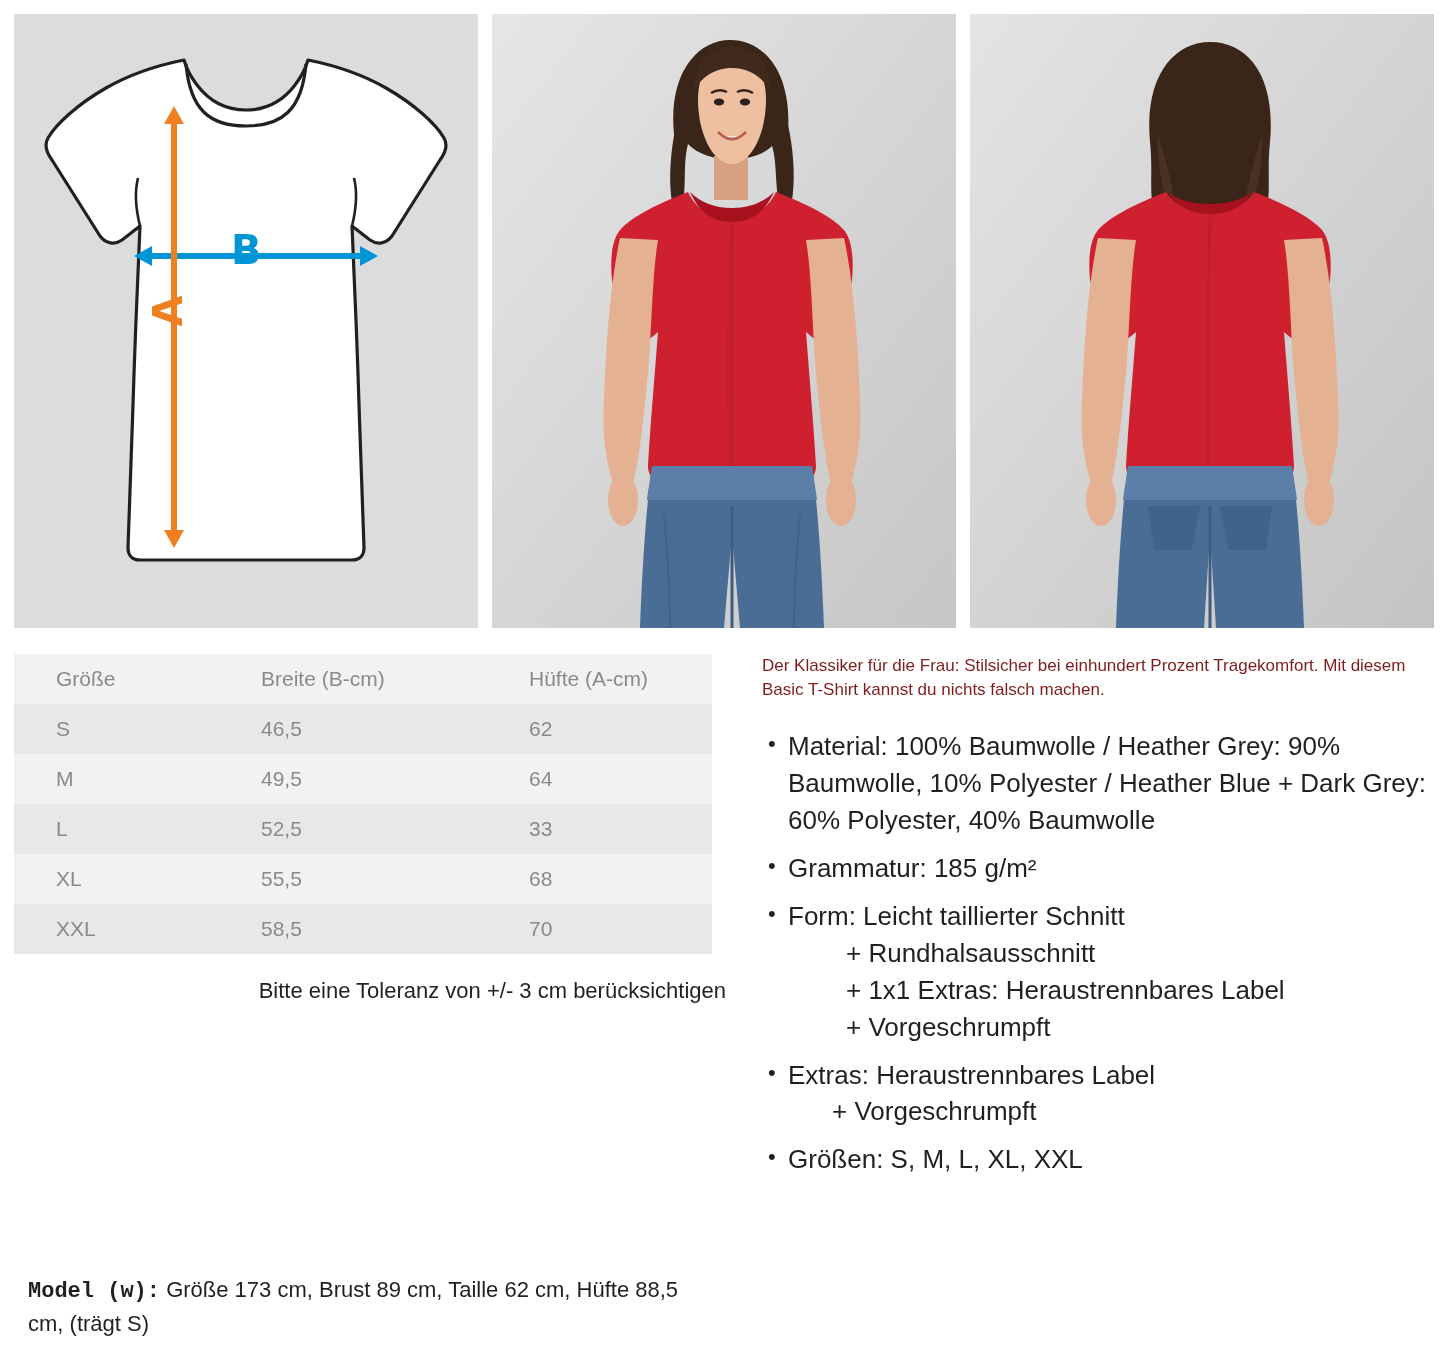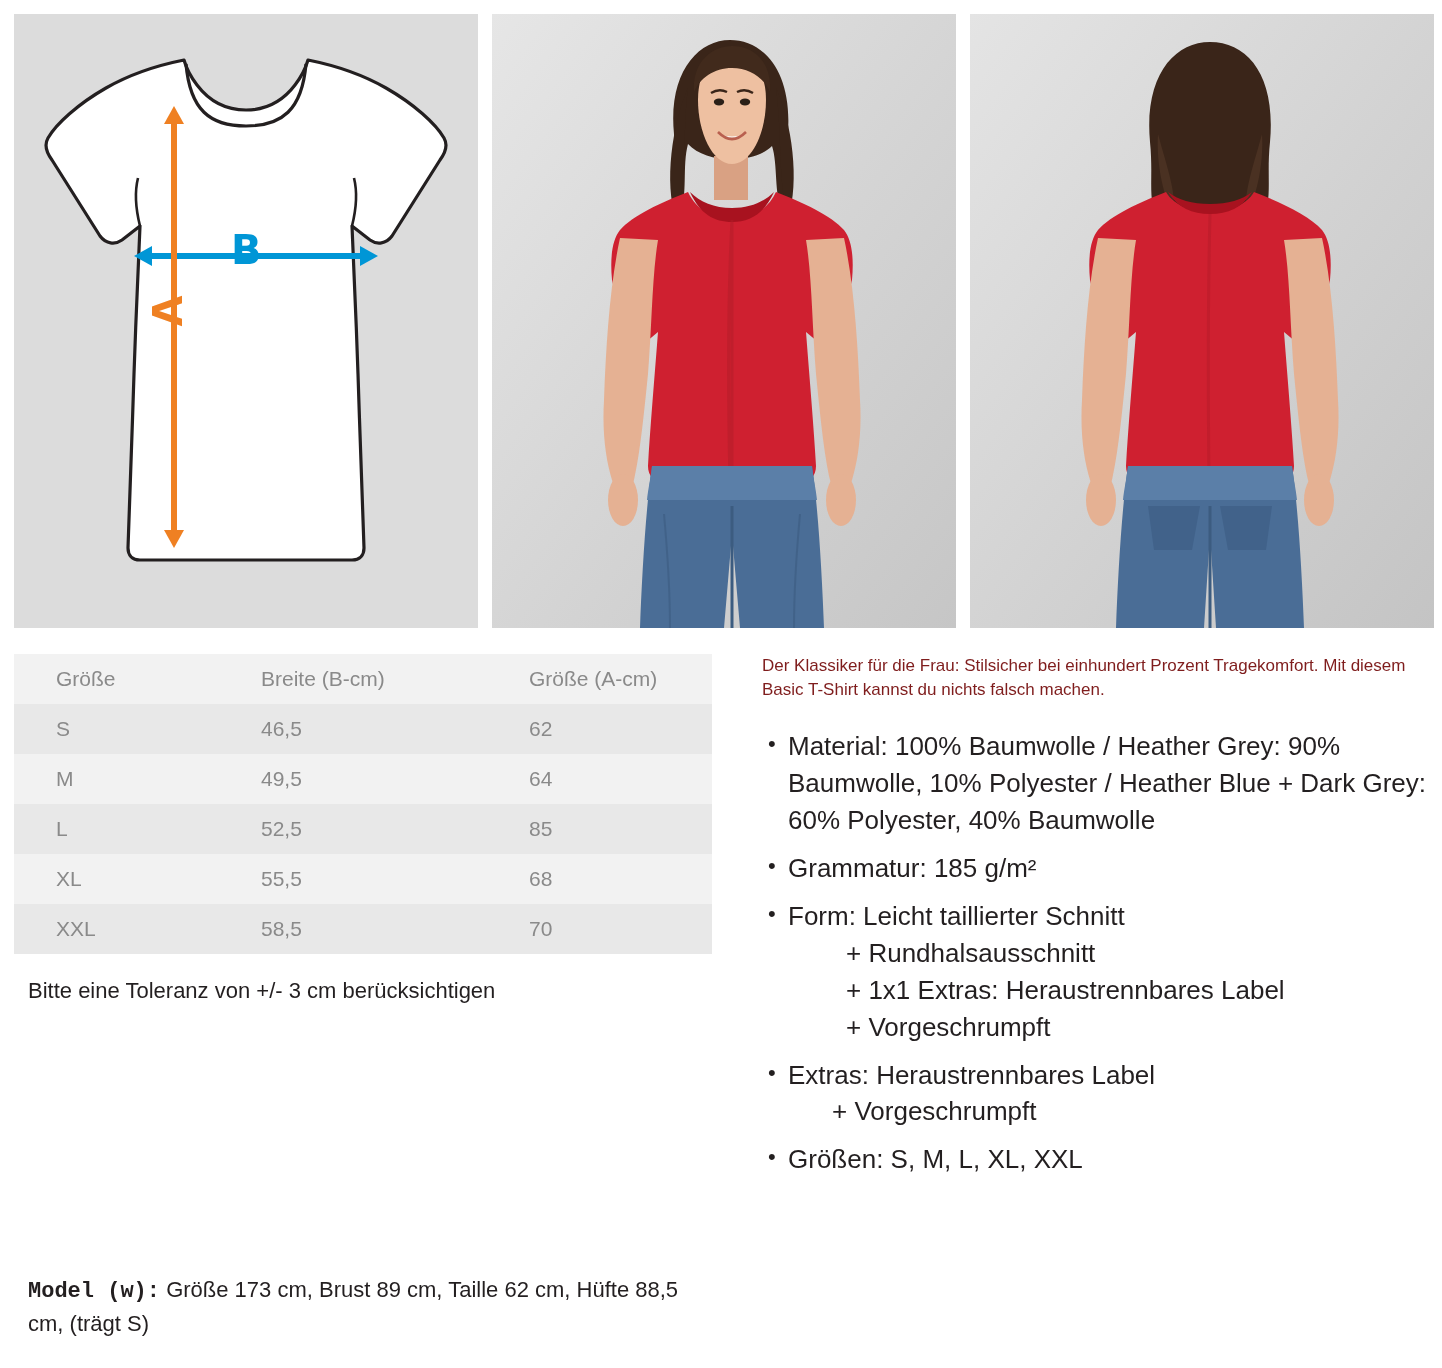--- a/index.html
+++ b/index.html
@@ -110,20 +110,21 @@
   table.size-table tbody tr:nth-child(even) { background: #f2f2f2; }
   table.size-table col.c1 { width: 205px; }
   table.size-table col.c2 { width: 268px; }
   table.size-table col.c3 { width: 225px; }
 
   .tolerance {
     margin-top: 24px;
     font-size: 22px;
     color: #231f20;
     padding-left: 14px;
+    text-align: right;
   }
 
   .model-line {
     position: absolute;
     left: 14px;
     top: 620px;
     width: 690px;
     font-size: 22px;
     line-height: 1.45;
     color: #231f20;
@@ -328,38 +329,38 @@
       <table class="size-table">
         <colgroup>
             <col class="c1">
             <col class="c2">
             <col class="c3">
           </colgroup>
         <thead>
           <tr>
             <th>Größe</th>
             <th>Breite (B-cm)</th>
-            <th>Größe (A-cm)</th>
+            <th>Hüfte (A-cm)</th>
           </tr>
         </thead>
         <tbody>
           <tr>
             <td>S</td>
             <td>46,5</td>
             <td>62</td>
           </tr>
           <tr>
             <td>M</td>
             <td>49,5</td>
             <td>64</td>
           </tr>
           <tr>
             <td>L</td>
             <td>52,5</td>
-            <td>85</td>
+            <td>33</td>
           </tr>
           <tr>
             <td>XL</td>
             <td>55,5</td>
             <td>68</td>
           </tr>
           <tr>
             <td>XXL</td>
             <td>58,5</td>
             <td>70</td>

